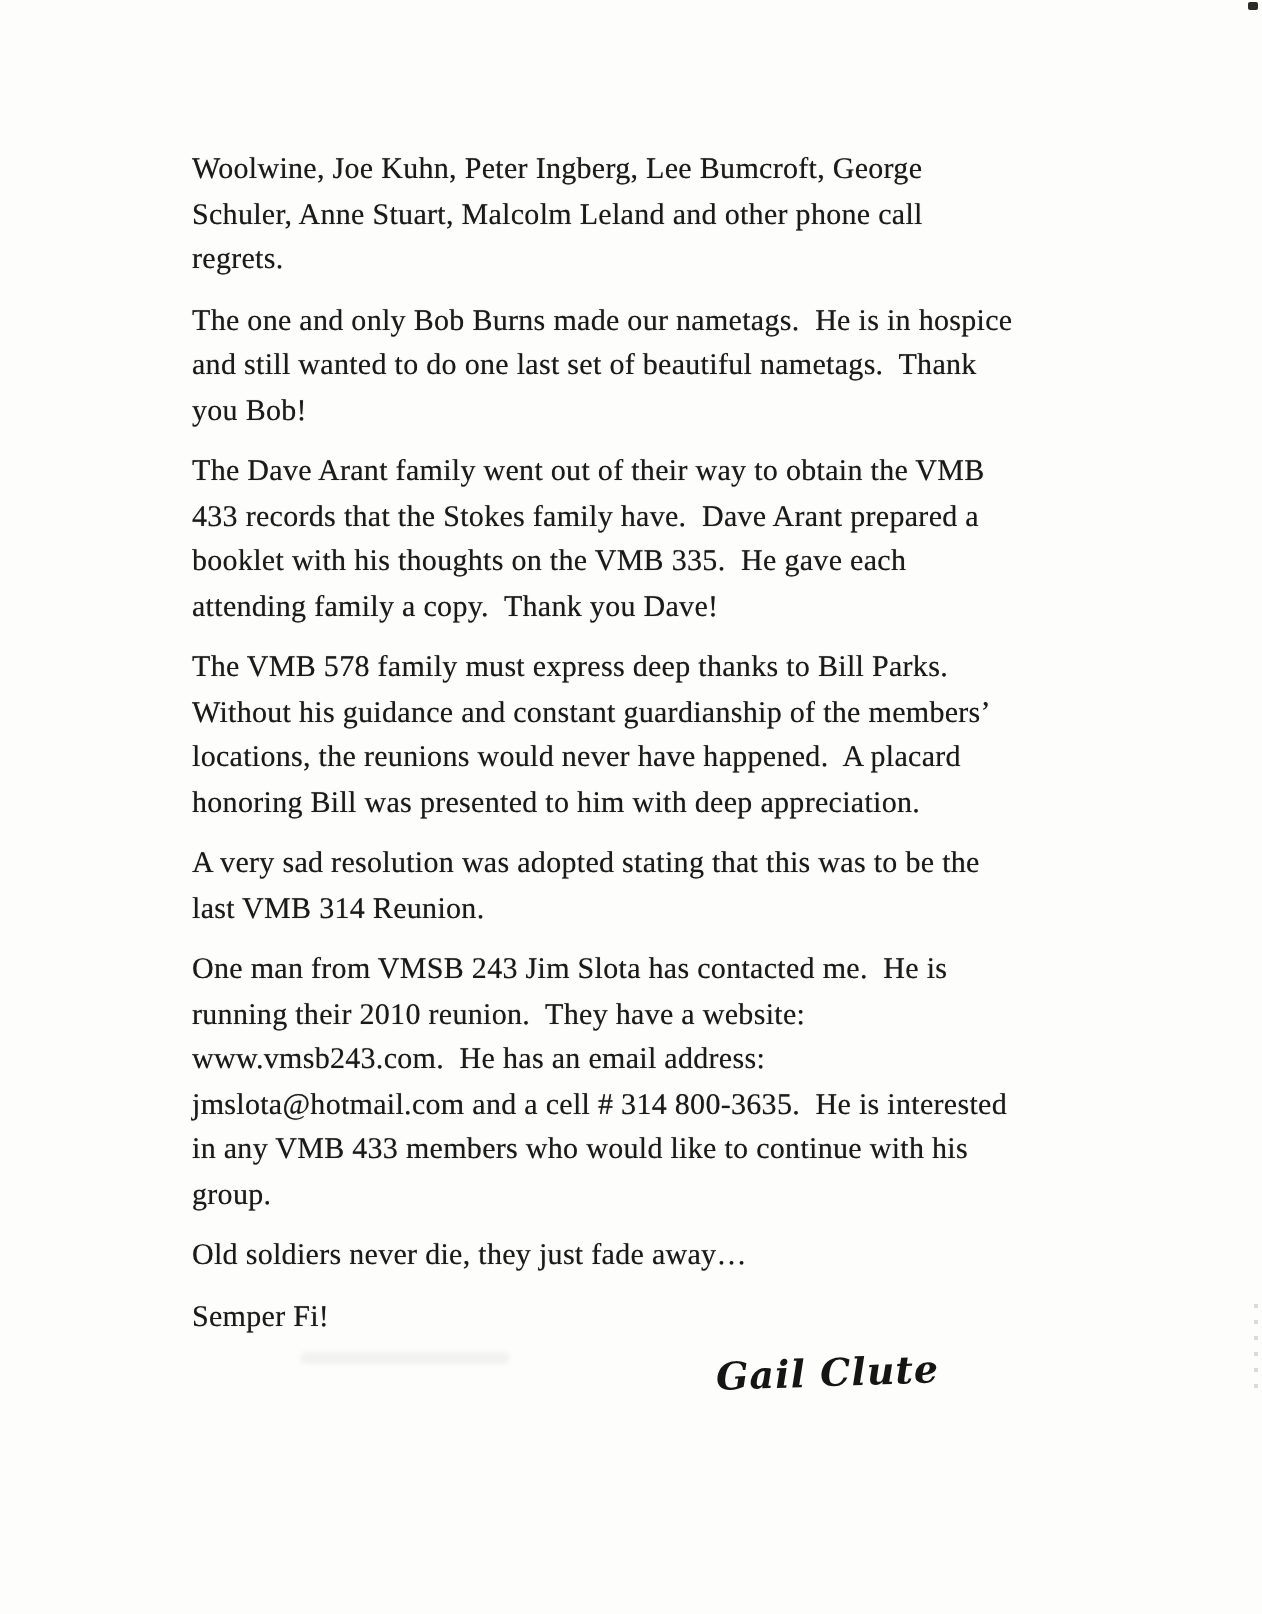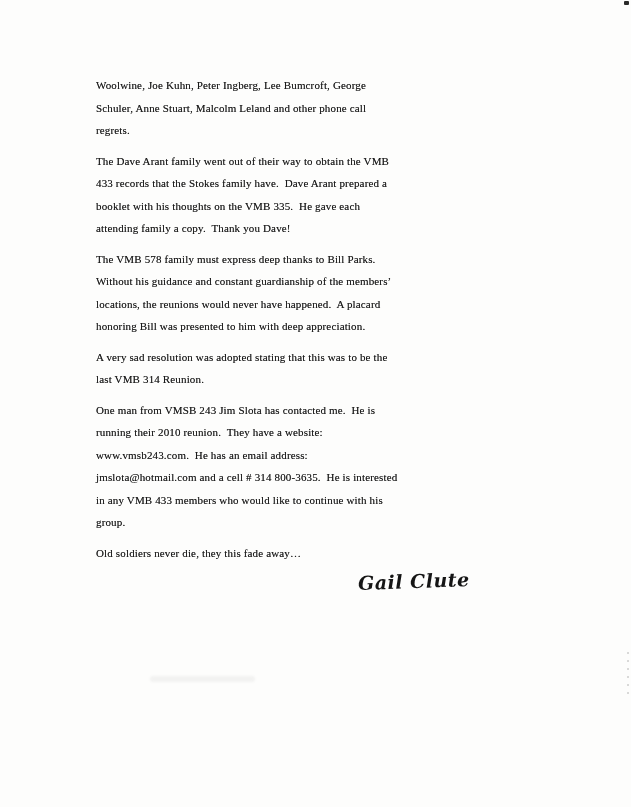--- a/index.html
+++ b/index.html
@@ -17,21 +17,21 @@
     color: #1a1a1a;
   }
   .letter-body {
     position: absolute;
     top: 74px;
     left: 96px;
     width: 492px;
   }
   .para {
     white-space: pre-wrap;           
-    font-size: 11px;
+    font-size: 15px;
     line-height: 22.5px;
     letter-spacing: 0.15px;
     margin: 0 0 8px 0;
     text-shadow: 0 0 0.4px rgba(0,0,0,0.55);  
   }
   .signature {
     margin-top: 1px;
     margin-left: 262px;
     font-family: "DejaVu Serif", serif;
     font-style: italic;
@@ -77,37 +77,41 @@
 </style>
 </head>
 <body>
 
 <div class="page">
 
   <div class="letter-body">
     <div class="para">Woolwine, Joe Kuhn, Peter Ingberg, Lee Bumcroft, George
 Schuler, Anne Stuart, Malcolm Leland and other phone call
 regrets.</div>
+    <div class="para">The one and only Bob Burns made our nametags.  He is in hospice
+and still wanted to do one last set of beautiful nametags.  Thank
+you Bob!</div>
     <div class="para">The Dave Arant family went out of their way to obtain the VMB
 433 records that the Stokes family have.  Dave Arant prepared a
 booklet with his thoughts on the VMB 335.  He gave each
 attending family a copy.  Thank you Dave!</div>
     <div class="para">The VMB 578 family must express deep thanks to Bill Parks.
 Without his guidance and constant guardianship of the members’
 locations, the reunions would never have happened.  A placard
 honoring Bill was presented to him with deep appreciation.</div>
     <div class="para">A very sad resolution was adopted stating that this was to be the
 last VMB 314 Reunion.</div>
     <div class="para">One man from VMSB 243 Jim Slota has contacted me.  He is
 running their 2010 reunion.  They have a website:
 www.vmsb243.com.  He has an email address:
 jmslota@hotmail.com and a cell # 314 800-3635.  He is interested
 in any VMB 433 members who would like to continue with his
 group.</div>
-    <div class="para">Old soldiers never die, they this fade away…</div>
+    <div class="para">Old soldiers never die, they just fade away…</div>
+    <div class="para">Semper Fi!</div>
 
     <div class="signature">Gail Clute</div>
   </div>
 
   <div class="speck-top-right"></div>
   <div class="smudge-below-semper"></div>
   <div class="edge-dots"></div>
 
 </div>
 

